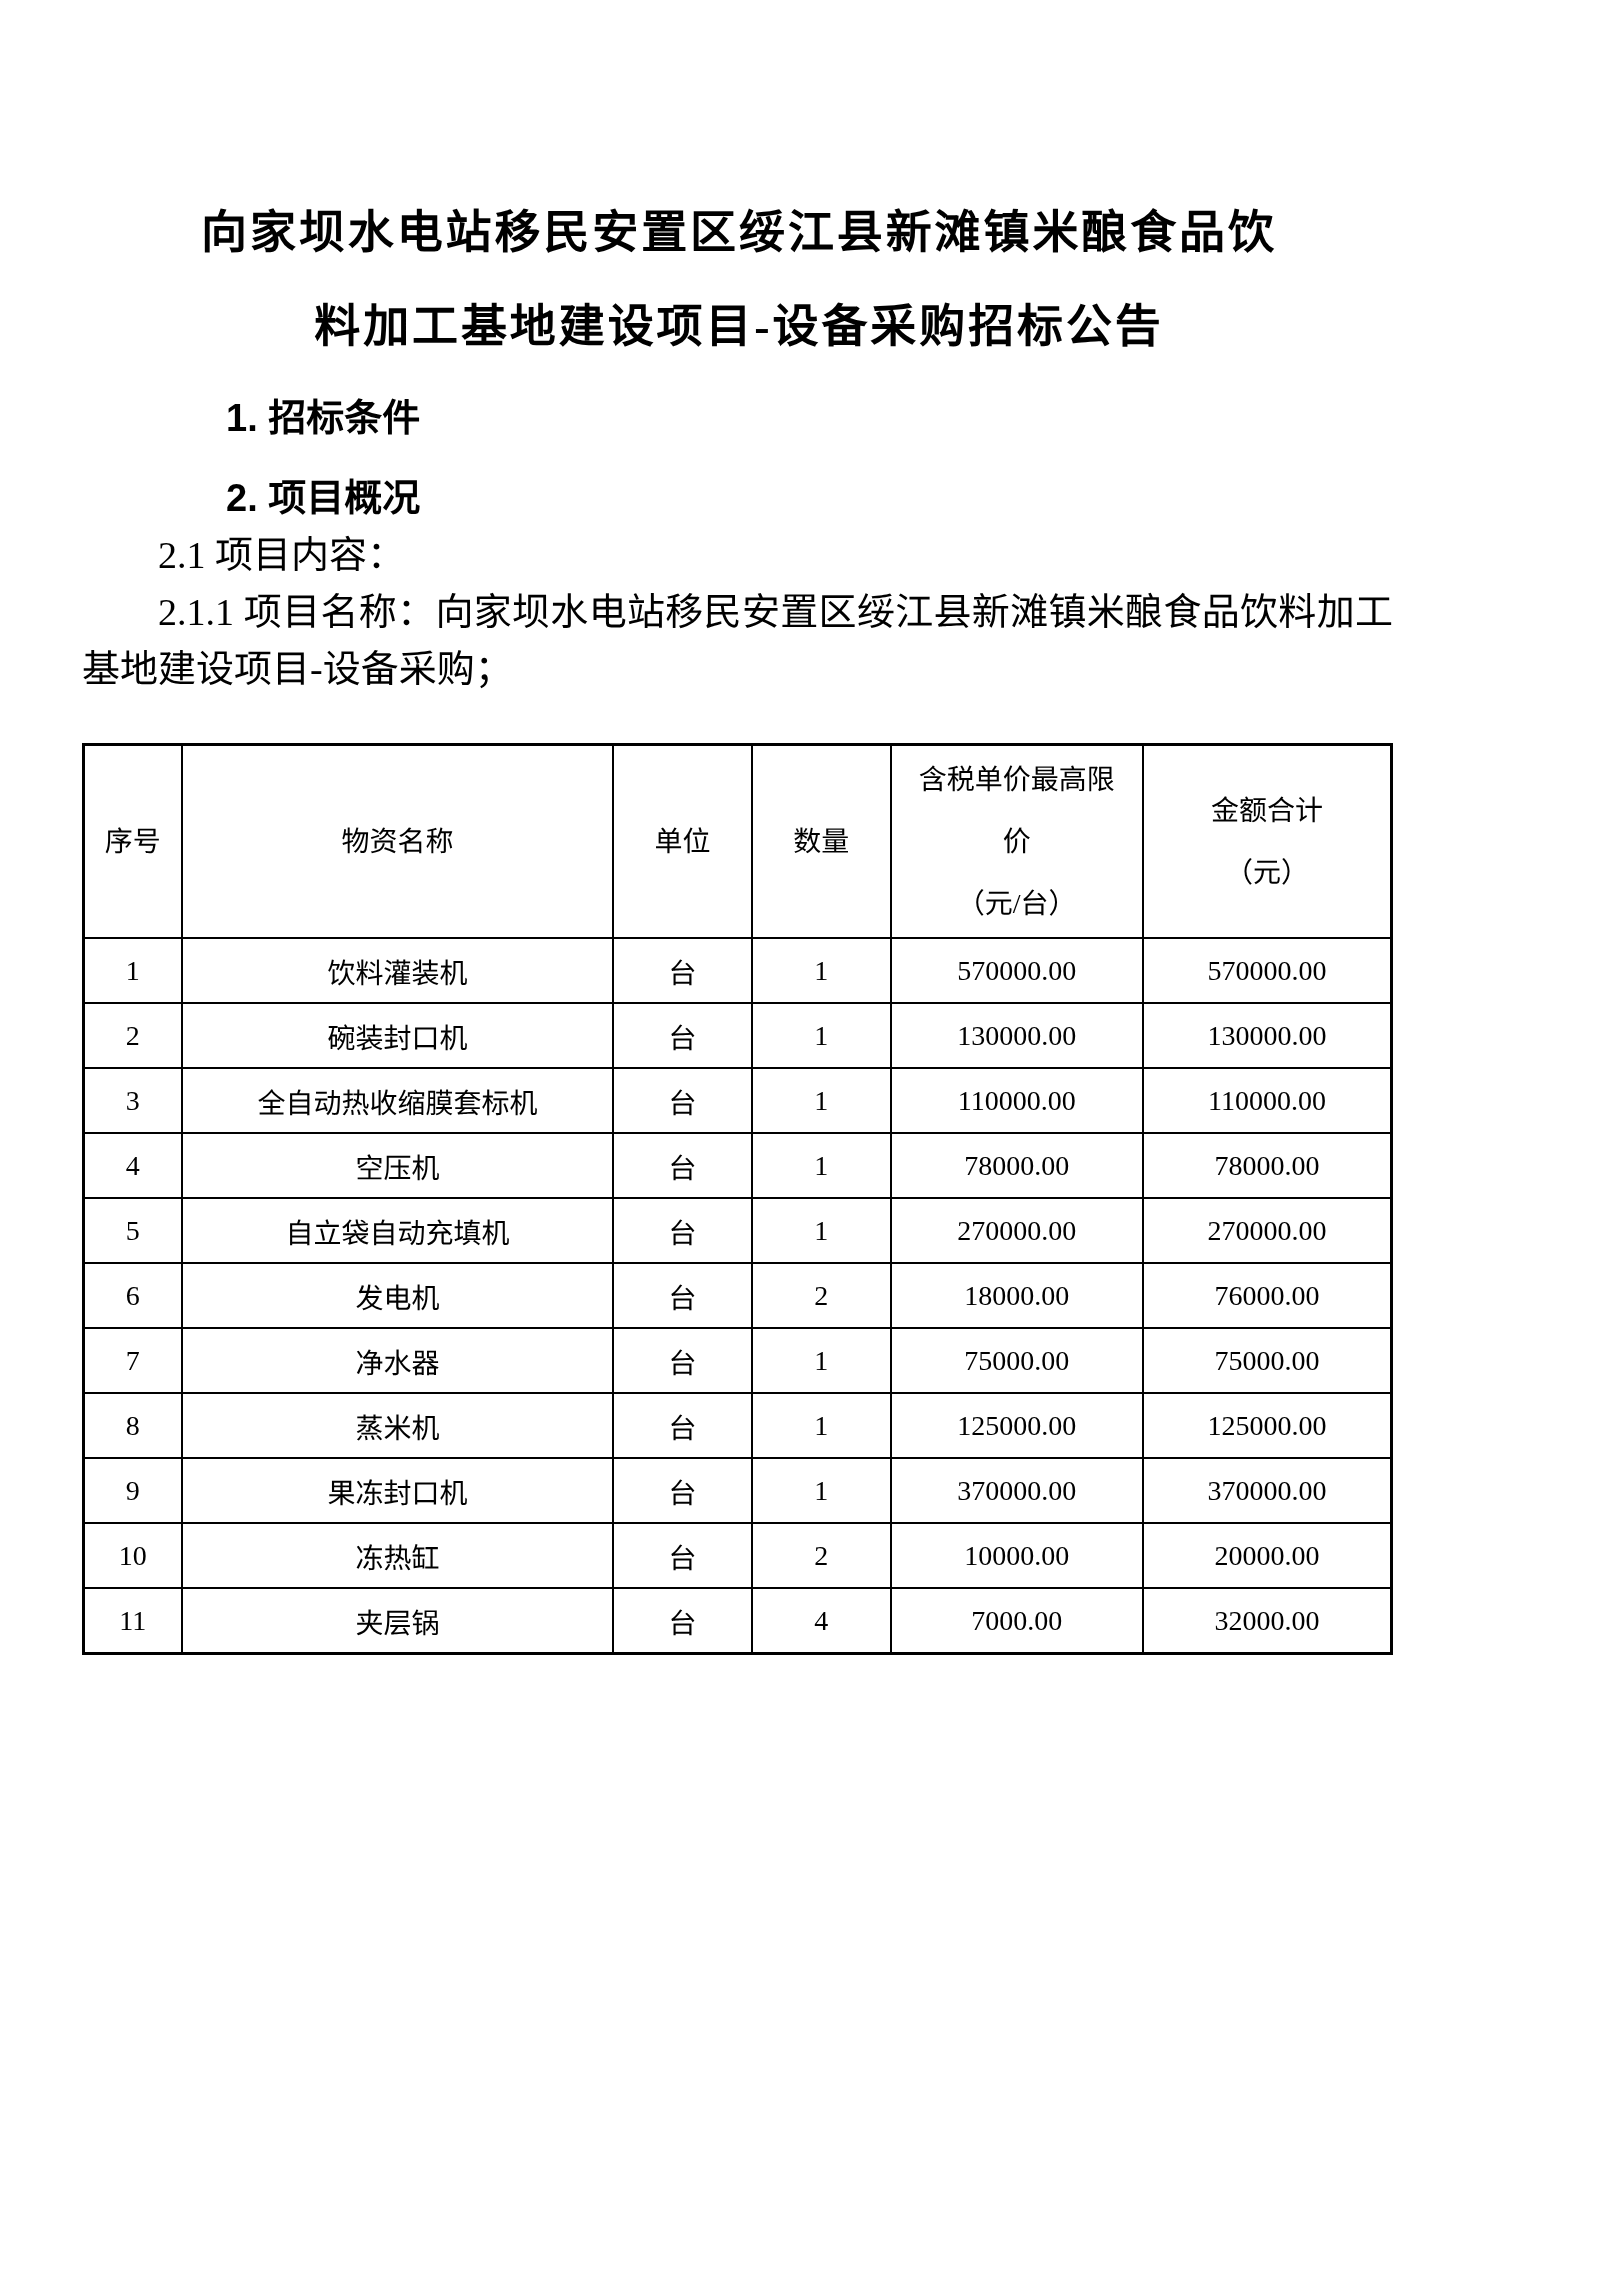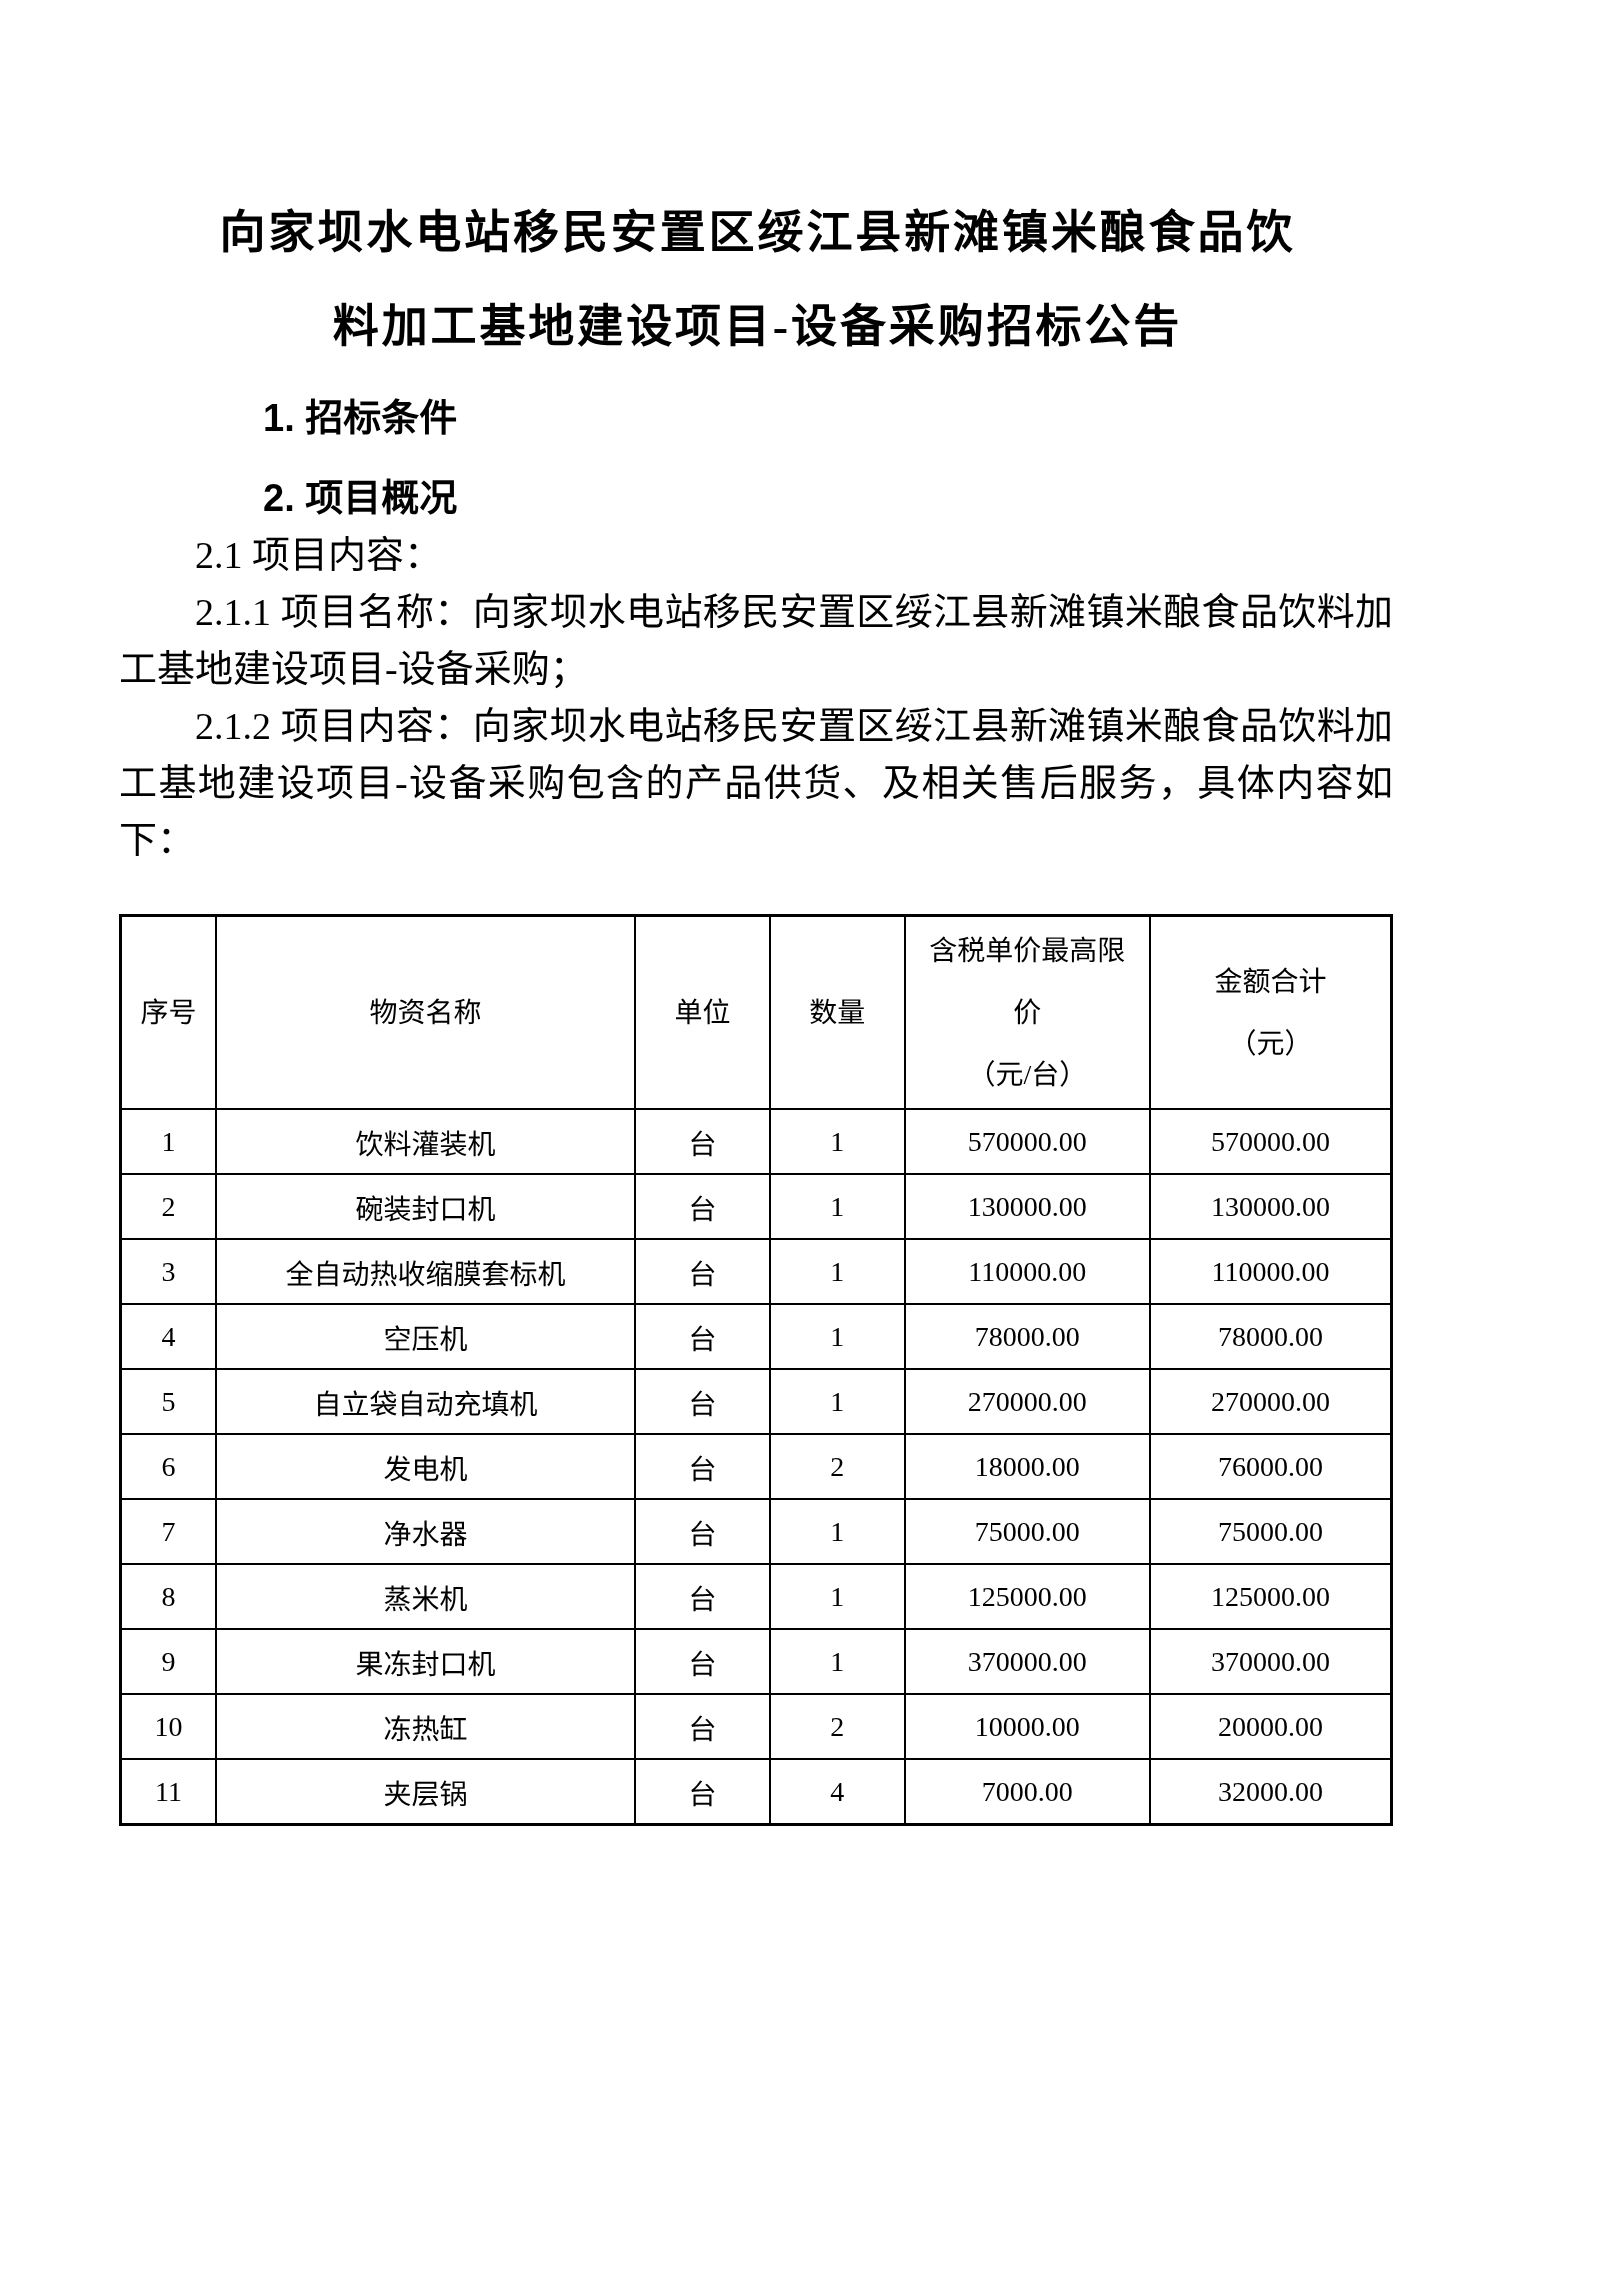--- a/index.html
+++ b/index.html
@@ -5,21 +5,21 @@
   html, body { margin: 0; padding: 0; }
   body { background: #ffffff; }
 
   .page {
     position: relative;
     width: 1547px;
     height: 2293px;
     background: #ffffff;
     color: #000000;
     box-sizing: border-box;
-    padding: 186px 154px 0 119px;
+    padding: 186px 154px 0 82px;
     font-family: "Liberation Serif", "DejaVu Serif", serif;
     overflow: hidden;
     border-radius: 9px;
   }
 
   .doc-title {
     margin: 0 65px 0 68px;
     text-align: center;
     font-size: 46px;
     font-weight: bold;
@@ -93,21 +93,20 @@
 
   <div class="text-block heading heading-1">1. 招标条件</div>
 
 
   <div class="text-block heading heading-2">2. 项目概况</div>
 
   <p class="text-block para">2.1 项目内容：</p>
 
   <p class="text-block para">2.1.1 项目名称：向家坝水电站移民安置区绥江县新滩镇米酿食品饮料加工基地建设项目-设备采购；</p>
 
-  <p class="text-block para">2.1.2 项目内容：向家坝水电站移民安置区绥江县新滩镇米酿食品饮料加工基地建设项目-设备采购包含的产品供货、及相关售后服务，具体内容如下：</p>
 
   <table class="goods-table">
     <colgroup>
       <col class="col-seq">
       <col class="col-name">
       <col class="col-unit">
       <col class="col-qty">
       <col class="col-price">
       <col class="col-total">
     </colgroup>

